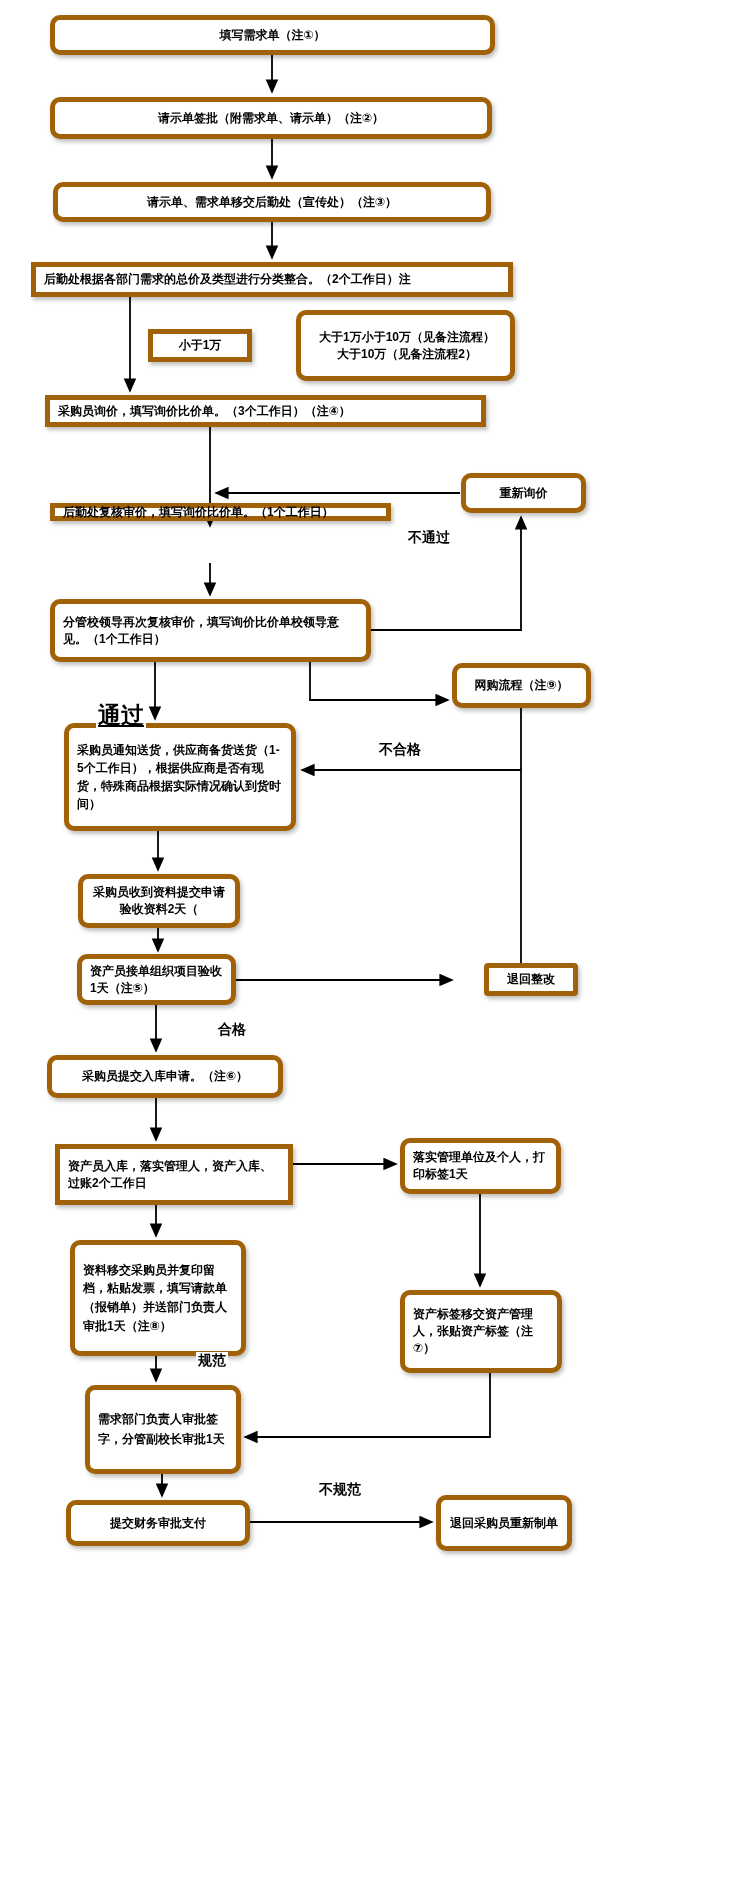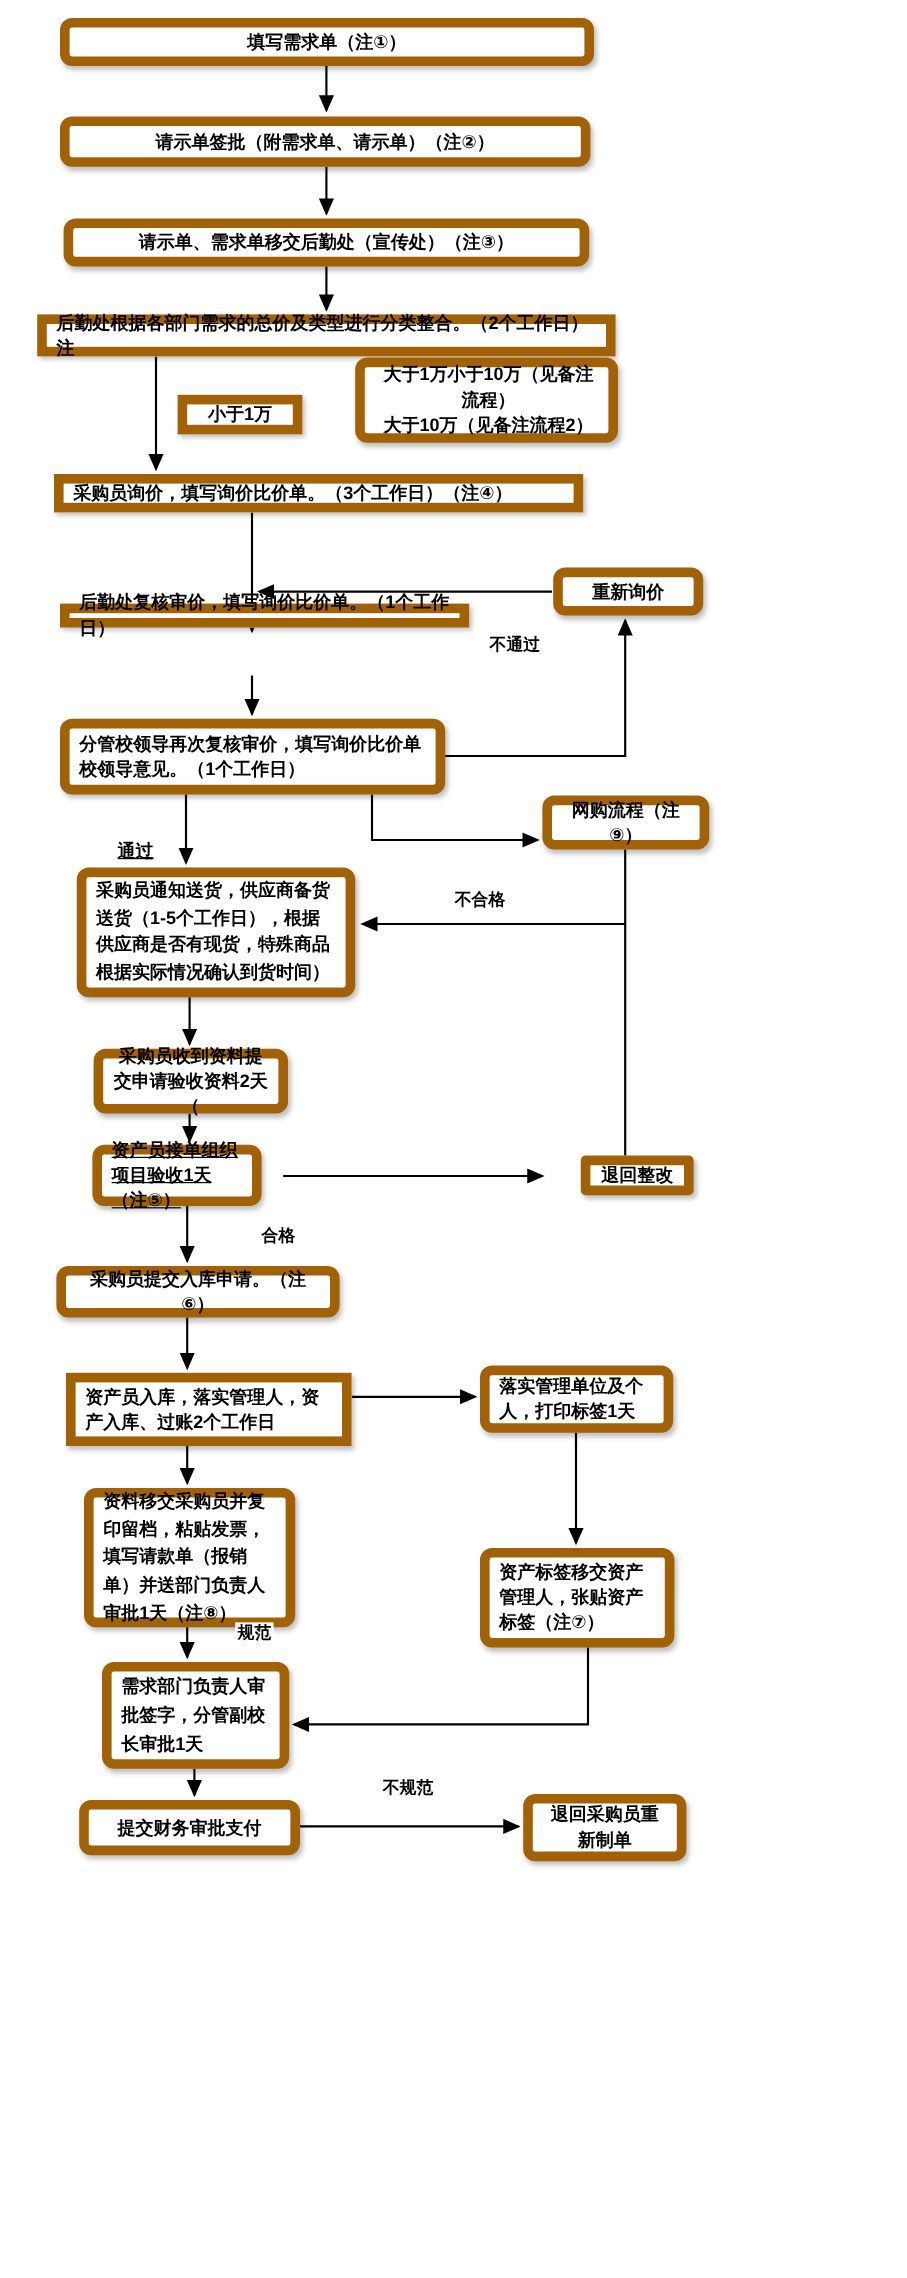--- a/index.html
+++ b/index.html
@@ -2,32 +2,32 @@
 <html><head>
 <meta charset="utf-8">
 <style>
   html,body{margin:0;padding:0;background:#fff;}
   #stage{
     position:relative;width:756px;height:1898px;background:#ffffff;overflow:hidden;
     font-family:"Liberation Sans","DejaVu Sans",sans-serif;color:#000;
   }
   #connectors{position:absolute;left:0;top:0;width:756px;height:1898px;z-index:1;}
   .node{
-    position:absolute;z-index:2;background:#fff;border:8px solid #a16207;
+    position:absolute;z-index:2;background:#fff;border:5px solid #a16207;
     display:flex;align-items:center;justify-content:center;text-align:center;
-    font-weight:bold;font-size:15px;line-height:1.4;padding:2px 8px;
+    font-weight:bold;font-size:12px;line-height:1.4;padding:2px 8px;
     box-sizing:border-box;box-shadow:2px 3px 4px rgba(0,0,0,0.25);
   }
   .rounded{border-radius:10px;}
   .left{text-align:left;justify-content:flex-start;}
   .twolines{flex-direction:column;}
   .edge-label{
     position:absolute;z-index:3;font-weight:bold;font-size:14px;background:#fff;padding:0 2px;
   }
-  .edge-label.big{font-size:15px;text-decoration:underline;}
+  .edge-label.big{font-size:23px;text-decoration:underline;}
 </style>
 </head>
 <body>
 
 <div id="stage">
 
   <svg id="connectors" viewBox="0 0 756 1898" xmlns="http://www.w3.org/2000/svg">
     <defs>
       <marker id="arrow" markerWidth="9" markerHeight="8" refX="7" refY="3.5" orient="auto">
         <path d="M0,0 L8,3.5 L0,7 z" fill="#000"></path>
@@ -64,40 +64,40 @@
   <div class="node rounded" style="left:50px;top:15px;width:445px;height:40px;">填写需求单（注①）</div>
 
   <div class="node rounded" style="left:50px;top:97px;width:442px;height:42px;">请示单签批（附需求单、请示单）（注②）</div>
 
   <div class="node rounded" style="left:53px;top:182px;width:438px;height:40px;text-align:right;">请示单、需求单移交后勤处（宣传处）（注③）</div>
 
   <div class="node left" style="left:31px;top:262px;width:482px;height:35px;">后勤处根据各部门需求的总价及类型进行分类整合。（2个工作日）注</div>
 
   <div class="node" style="left:148px;top:329px;width:104px;height:33px;">小于1万</div>
 
-  <div class="node rounded twolines" style="left:296px;top:298px;width:219px;height:71px;padding-left:11px;">
+  <div class="node rounded twolines" style="left:296px;top:310px;width:219px;height:71px;padding-left:11px;">
     <span>大于1万小于10万（见备注流程）</span>
     <span>大于10万（见备注流程2）</span>
   </div>
 
   <div class="node left" style="left:45px;top:395px;width:441px;height:32px;">采购员询价，填写询价比价单。（3个工作日）（注④）</div>
 
   <div class="node rounded" style="left:461px;top:473px;width:125px;height:40px;">重新询价</div>
 
   <div class="node left" style="left:50px;top:503px;width:341px;height:18px;">后勤处复核审价，填写询价比价单。（1个工作日）</div>
 
   <div class="node rounded left" style="left:50px;top:599px;width:321px;height:63px;">分管校领导再次复核审价，填写询价比价单校领导意见。（1个工作日）</div>
 
   <div class="node rounded" style="left:452px;top:663px;width:139px;height:45px;">网购流程（注⑨）</div>
 
   <div class="node rounded left" style="left:64px;top:723px;width:232px;height:108px;line-height:1.5;">采购员通知送货，供应商备货送货（1-5个工作日），根据供应商是否有现货，特殊商品根据实际情况确认到货时间）</div>
 
   <div class="node rounded" style="left:78px;top:874px;width:162px;height:54px;">采购员收到资料提交申请验收资料2天（</div>
 
-  <div class="node rounded left" style="left:77px;top:954px;width:141px;height:51px;text-decoration:underline;">资产员接单组织项目验收1天（注⑤）</div>
+  <div class="node rounded left" style="left:77px;top:954px;width:159px;height:51px;">资产员接单组织项目验收1天（注⑤）</div>
 
   <div class="node" style="left:456px;top:963px;width:94px;height:33px;border-radius:4px;margin-left:28px;">退回整改</div>
 
   <div class="node rounded" style="left:47px;top:1055px;width:236px;height:43px;">采购员提交入库申请。（注⑥）</div>
 
   <div class="node left" style="left:55px;top:1144px;width:238px;height:61px;">资产员入库，落实管理人，资产入库、过账2个工作日</div>
 
   <div class="node rounded left" style="left:400px;top:1138px;width:161px;height:56px;">落实管理单位及个人，打印标签1天</div>
 
   <div class="node rounded left" style="left:400px;top:1290px;width:162px;height:83px;">资产标签移交资产管理人，张贴资产标签（注⑦）</div>

